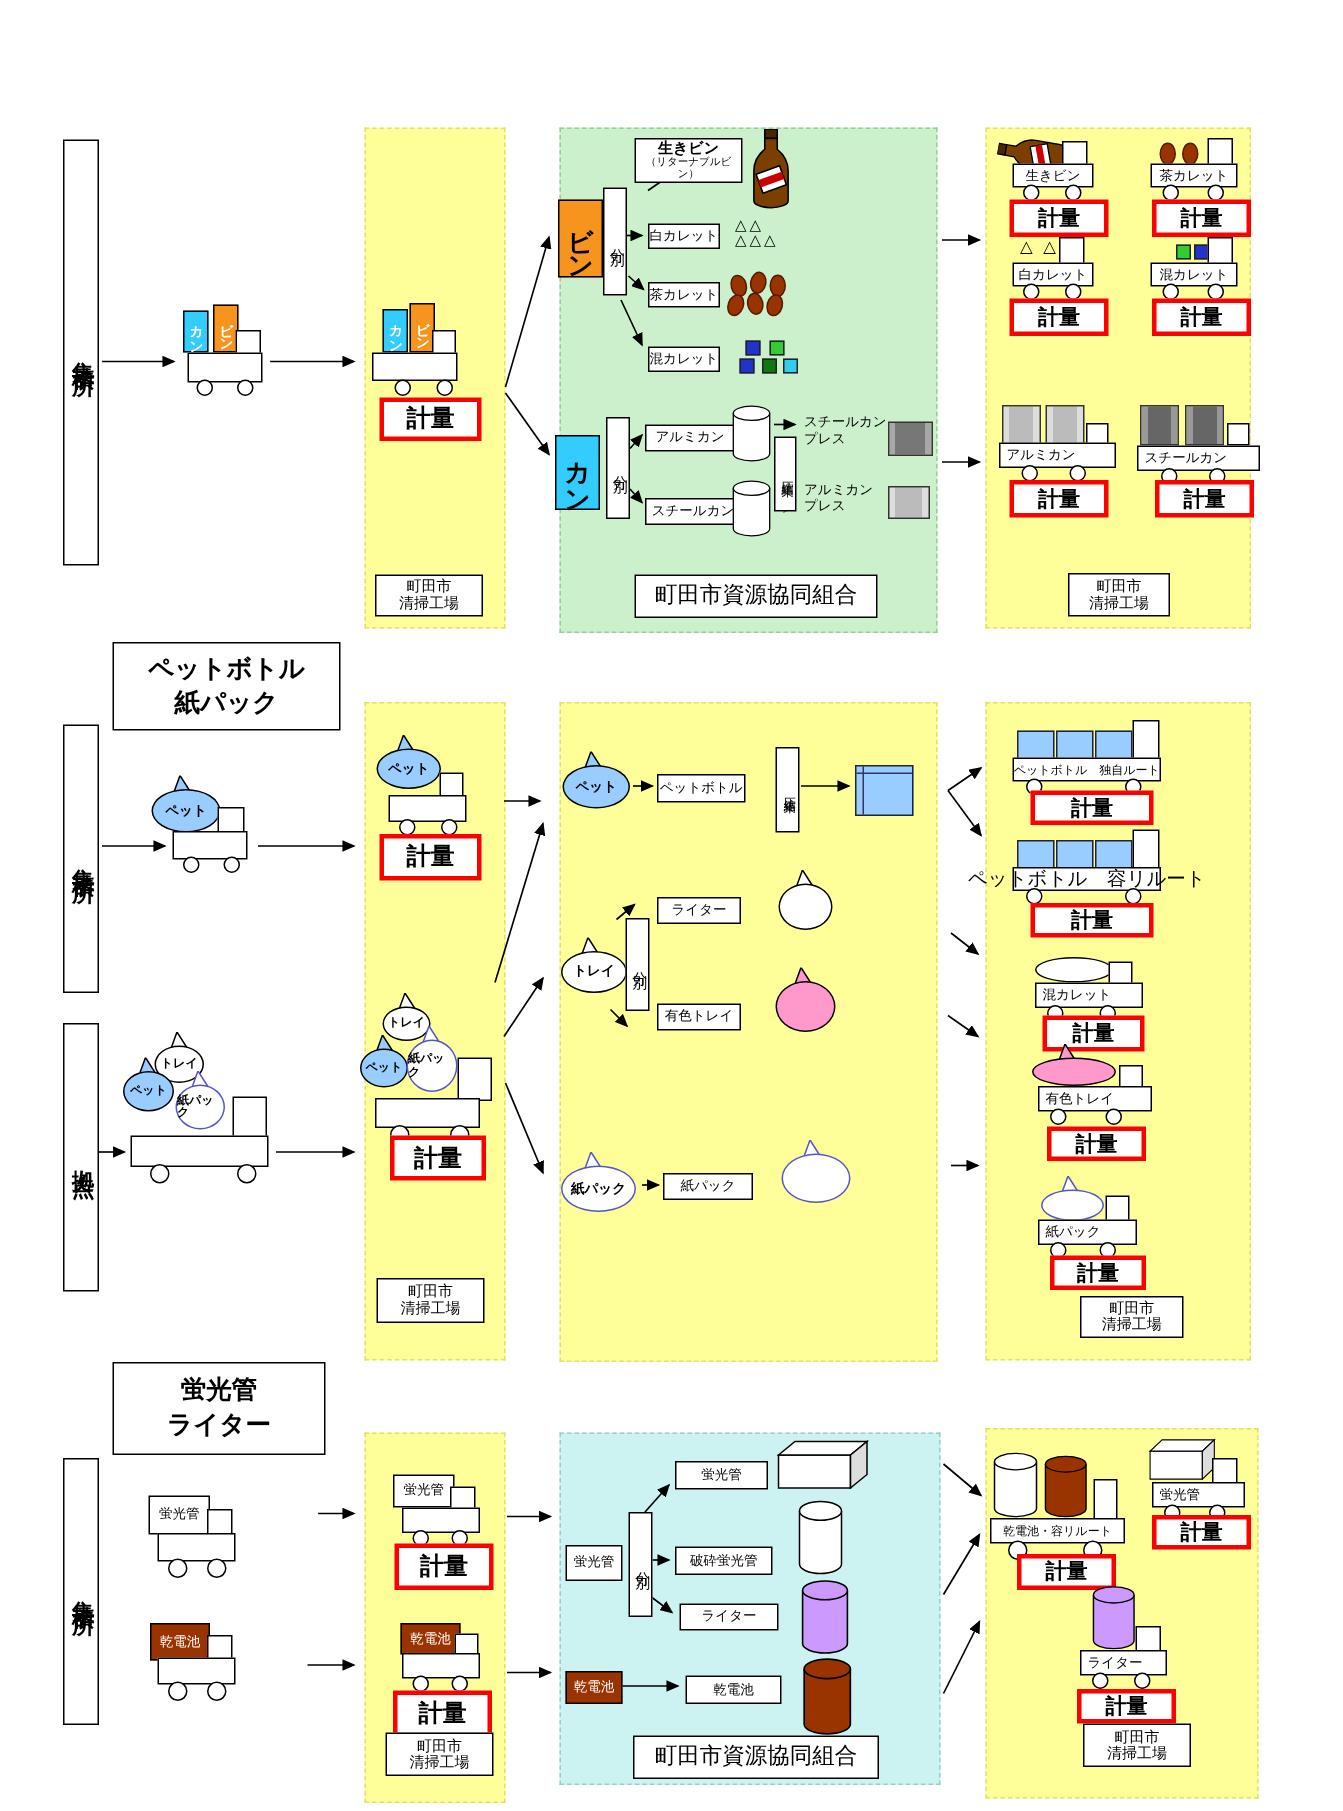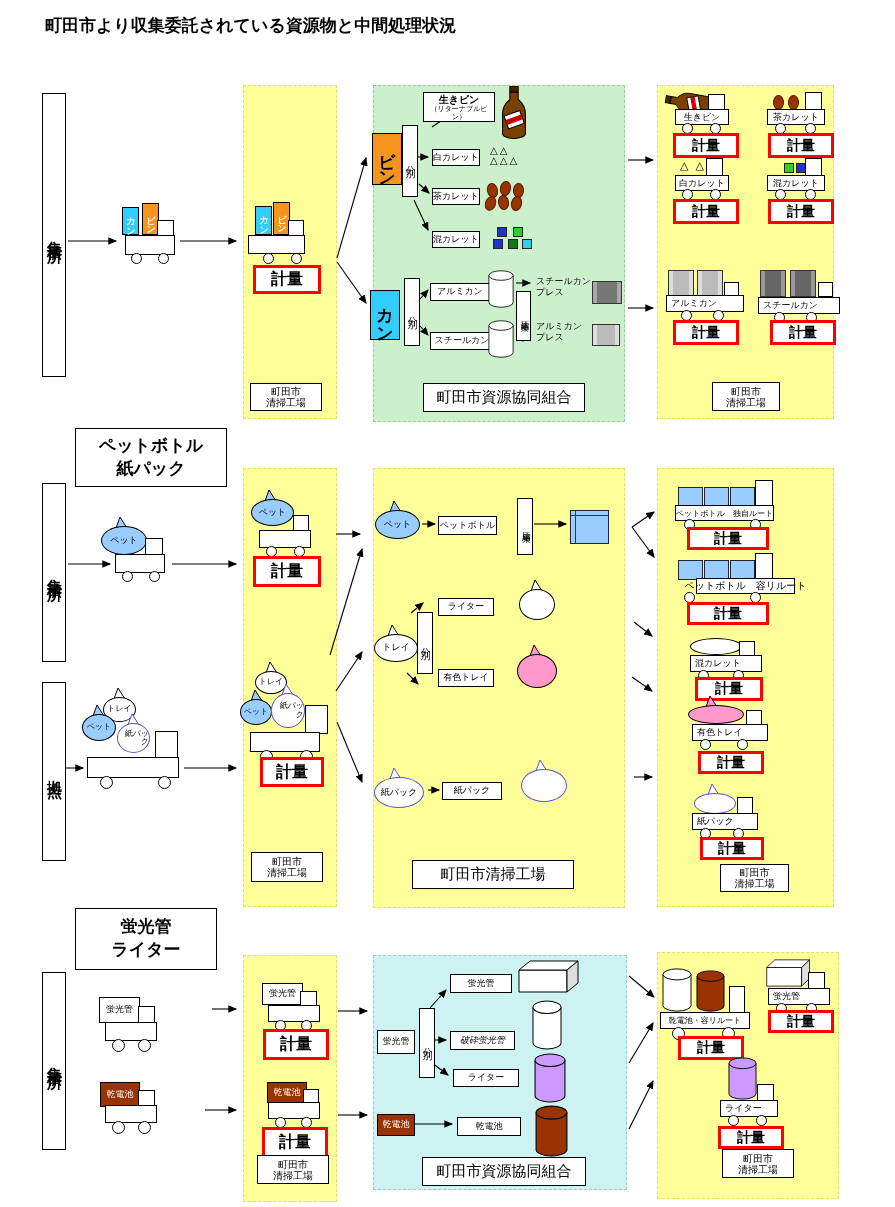--- a/index.html
+++ b/index.html
@@ -18,21 +18,21 @@
   .vbox{position:absolute;background:#fff;border:1px solid #000;display:flex;align-items:center;justify-content:center;writing-mode:vertical-rl;text-orientation:upright;font-size:10px;letter-spacing:4px;}
   .vbox.small{font-size:8px;letter-spacing:1px;}
   .bed{position:absolute;background:#fff;border:1px solid #000;display:flex;align-items:center;justify-content:center;font-size:9px;white-space:nowrap;}
   .cab{position:absolute;background:#fff;border:1px solid #000;}
   .wheel{position:absolute;width:9px;height:9px;border:1px solid #000;border-radius:50%;background:#fff;}
   .cargo{position:absolute;display:flex;align-items:center;justify-content:center;border:1px solid #000;font-weight:bold;color:#fff;font-size:9px;writing-mode:vertical-rl;text-orientation:upright;line-height:1;}
   .c-cyan{background:#33CCFF;}
   .c-orange{background:#F7941E;}
   .c-brown{background:#993300;}
   .balloon{position:absolute;}
-  .balloon .oval{position:absolute;left:0;right:0;top:9px;bottom:0;border:1px solid var(--stroke,#000);background:var(--fill,#fff);border-radius:50%;display:flex;align-items:center;justify-content:center;font-size:9px;text-align:right;line-height:1.05;}
+  .balloon .oval{position:absolute;left:0;right:0;top:9px;bottom:0;border:1px solid var(--stroke,#000);background:var(--fill,#fff);border-radius:50%;display:flex;align-items:center;justify-content:center;font-size:9px;text-align:left;line-height:1.05;font-weight:bold;}
   .balloon .tail{position:absolute;top:0;width:13px;height:11px;left:30%;}
   .oval-plain{position:absolute;border:1px solid #000;border-radius:50%;}
   .ml{white-space:pre-line;}
   .sq{position:absolute;border:1px solid #222;}
   .blk{position:absolute;border:1px solid #333;}
   .bale{position:absolute;background:#99CCFF;border:1px solid #223;}
   .tris{position:absolute;font-size:10px;line-height:1.0;white-space:pre-line;letter-spacing:2px;}
   .brown-oval{position:absolute;background:#993300;border:1px solid #551a00;border-radius:50%;}
   .presslbl{position:absolute;font-size:9px;line-height:1.25;white-space:pre-line;}
 </style>
@@ -97,21 +97,20 @@
       <line x1="430" y1="1008" x2="446" y2="990"></line>
         <line x1="435" y1="1040" x2="446" y2="1040"></line>
       <line x1="432" y1="1063" x2="448" y2="1075"></line>
         <line x1="415" y1="1124" x2="452" y2="1124"></line>
       <line x1="629" y1="976" x2="654" y2="997"></line>
         <line x1="629" y1="1063" x2="653" y2="1023"></line>
       <line x1="629" y1="1129" x2="653" y2="1081"></line>
     </g>
   </svg>
 
-  <div class="abs title" style="left:45px;top:14px;">町田市より収集委託されている資源物と中間処理状況</div>
 
   <div class="abs sidebar" style="left:42px;top:93px;width:22px;height:282px;">集積所</div>
 
   <div class="cargo c-cyan" style="left:122px;top:207px;width:15px;height:26px;">カン</div>
   <div class="cargo c-orange" style="left:142px;top:203px;width:15px;height:30px;">ビン</div>
   <div class="cab" style="left:157px;top:220px;width:15px;height:15px;"></div>
   <div class="bed" style="left:125px;top:235px;width:48px;height:18px;"></div>
   <div class="wheel" style="left:131px;top:253px;"></div>
   <div class="wheel" style="left:158px;top:253px;"></div>
 
@@ -348,36 +347,35 @@
       </svg>
     <div class="oval">紙パック</div>
   </div>
   <div class="lbox" style="left:442px;top:782px;width:58px;height:16px;font-size:9px;">紙パック</div>
   <div class="balloon" style="left:521px;top:760px;width:46px;height:42px;--fill:#fff;--stroke:#5555CC;">
     <svg class="tail" viewBox="0 0 13 11">
         <path d="M1,11 L5,0 L12,11" style="fill:var(--fill);stroke:#5555CC;"></path>
       </svg>
     <div class="oval"></div>
   </div>
-  <div class="lbox" style="left:412px;top:860px;width:160px;height:27px;font-size:15px;">町田市清掃工場</div>
 
   <div class="bale" style="left:678px;top:487px;width:23px;height:18px;"></div>
   <div class="bale" style="left:704px;top:487px;width:23px;height:18px;"></div>
   <div class="bale" style="left:730px;top:487px;width:23px;height:18px;"></div>
   <div class="cab" style="left:755px;top:480px;width:16px;height:25px;"></div>
   <div class="bed" style="left:675px;top:505px;width:97px;height:14px;font-size:8px;">ペットボトル　独自ルート</div>
   <div class="wheel" style="left:684px;top:519px;"></div>
   <div class="wheel" style="left:750px;top:519px;"></div>
   <div class="keiryo" style="left:687px;top:527px;width:76px;height:17px;">計量</div>
 
   <div class="bale" style="left:678px;top:560px;width:23px;height:18px;"></div>
   <div class="bale" style="left:704px;top:560px;width:23px;height:18px;"></div>
   <div class="bale" style="left:730px;top:560px;width:23px;height:18px;"></div>
   <div class="cab" style="left:755px;top:553px;width:16px;height:25px;"></div>
-  <div class="bed" style="left:696px;top:578px;width:97px;height:14px;font-size:10px;">ペットボトル　容リルート</div>
+  <div class="bed" style="left:675px;top:578px;width:97px;height:14px;font-size:13px;">ペットボトル　容リルート</div>
   <div class="wheel" style="left:684px;top:592px;"></div>
   <div class="wheel" style="left:750px;top:592px;"></div>
   <div class="keiryo" style="left:687px;top:602px;width:76px;height:17px;">計量</div>
 
   <div class="oval-plain" style="left:690px;top:638px;width:50px;height:15px;background:#fff;"></div>
   <div class="cab" style="left:739px;top:641px;width:14px;height:14px;"></div>
   <div class="bed" style="left:690px;top:655px;width:66px;height:15px;justify-content:flex-start;padding-left:4px;">混カレット</div>
   <div class="wheel" style="left:698px;top:670px;"></div>
   <div class="wheel" style="left:733px;top:670px;"></div>
   <div class="keiryo" style="left:695px;top:677px;width:62px;height:18px;">計量</div>
@@ -441,21 +439,21 @@
 清掃工場</div>
 
   <div class="lbox" style="left:377px;top:1030px;width:36px;height:22px;font-size:9px;">蛍光管</div>
   <div class="vbox" style="left:419px;top:1008px;width:14px;height:68px;">分別</div>
   <div class="lbox" style="left:450px;top:974px;width:60px;height:17px;font-size:9px;">蛍光管</div>
   <svg class="abs" style="left:518px;top:960px;" width="62" height="33" viewBox="0 0 62 33">
       <polygon points="1,10 49,10 49,32 1,32" fill="#fff" stroke="#000"></polygon>
       <polygon points="1,10 12,1 60,1 49,10" fill="#fff" stroke="#000"></polygon>
       <polygon points="49,10 60,1 60,23 49,32" fill="#DDD" stroke="#000"></polygon>
     </svg>
-  <div class="lbox" style="left:450px;top:1031px;width:63px;height:17px;font-size:9px;font-style:italic;">破砕蛍光管</div>
+  <div class="lbox" style="left:450px;top:1031px;width:63px;height:17px;font-size:9px;">破砕蛍光管</div>
   <svg class="abs" style="left:532px;top:1000px;" width="30" height="50" viewBox="0 0 30 48" preserveAspectRatio="none">
       <path d="M1,7 v34 a14,6 0 0 0 28,0 V7" fill="#fff" stroke="#000"></path>
       <ellipse cx="15" cy="7" rx="14" ry="6" fill="#fff" stroke="#000"></ellipse>
     </svg>
   <div class="lbox" style="left:453px;top:1069px;width:64px;height:16px;font-size:9px;">ライター</div>
   <svg class="abs" style="left:534px;top:1053px;" width="32" height="50" viewBox="0 0 30 48" preserveAspectRatio="none">
       <path d="M1,7 v34 a14,6 0 0 0 28,0 V7" fill="#CC99FF" stroke="#000"></path>
       <ellipse cx="15" cy="7" rx="14" ry="6" fill="#CC99FF" stroke="#000"></ellipse>
     </svg>
   <div class="lbox" style="left:377px;top:1114px;width:36px;height:20px;font-size:9px;color:#fff;background:#993300;">乾電池</div>

